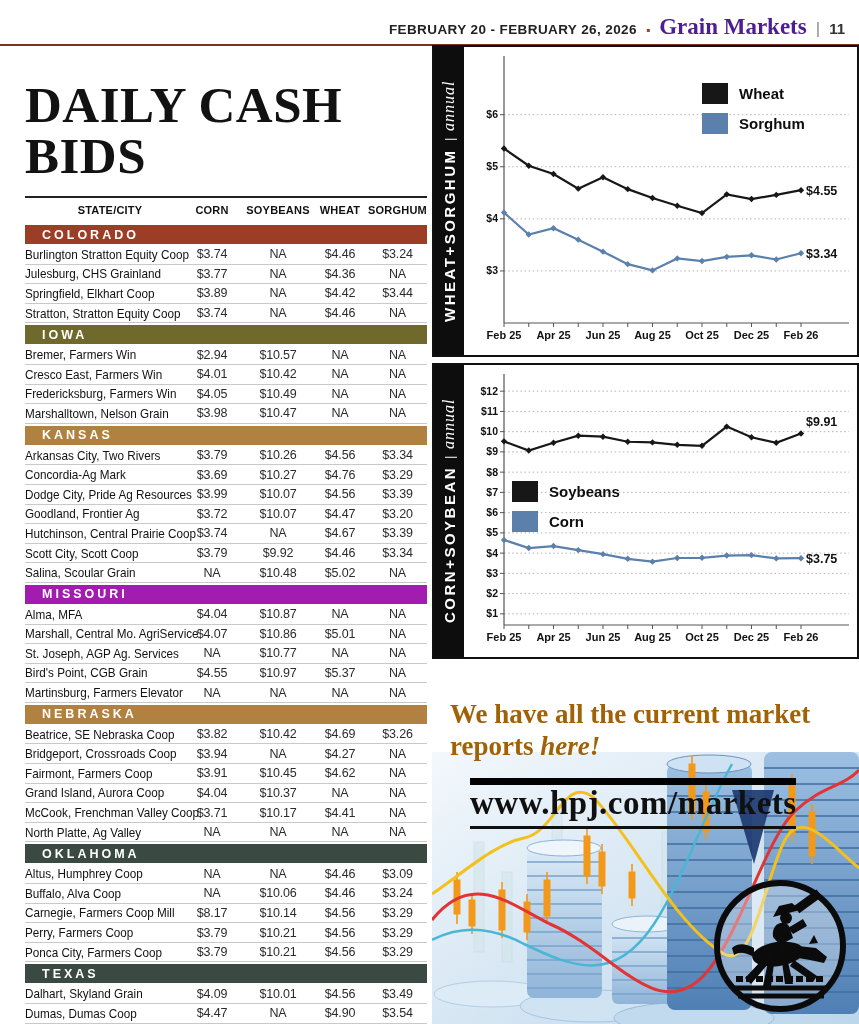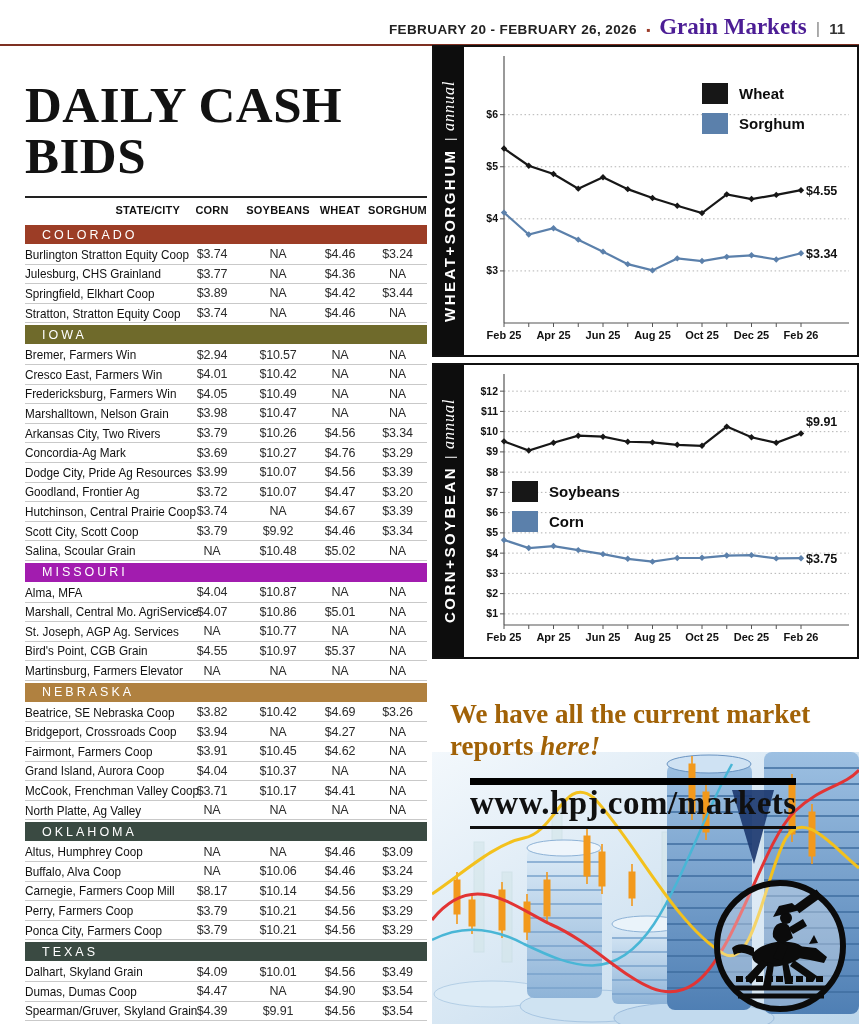--- a/index.html
+++ b/index.html
@@ -20,23 +20,23 @@
   
   .bids{position:absolute;left:25px;top:58px;width:402px;}
   .bids-title{font-family:"Liberation Serif",serif;font-weight:bold;font-size:51px;
               letter-spacing:.5px;color:#121212;margin:22px 0 0 0;line-height:1;}
   .title-rule{border-top:2px solid #222;margin-top:14px;}
   .bids-subtitle{font-family:"Liberation Serif",serif;font-style:italic;font-size:15px;
                  color:#222;margin:12px 0 9px 0;}
   .cols-row,.bid-row{display:grid;grid-template-columns:155px 64px 68px 56px 59px;}
   .cols-row{font-weight:bold;font-size:11px;letter-spacing:.2px;padding:6px 0 7px 0;color:#111;}
   .cols-row span{text-align:center;}
-  .cols-row span:first-child{text-align:right;padding-left:15px;}
+  .cols-row span:first-child{text-align:center;padding-left:15px;}
   .section-band{height:19px;margin:2px 0 1px 0;display:flex;align-items:center;
-                padding-left:17px;color:#fff;font-weight:normal;font-size:12.5px;letter-spacing:3px;}
+                padding-left:17px;color:#fff;font-weight:bold;font-size:12.5px;letter-spacing:3px;}
   .bid-row{height:18.6px;align-items:center;border-bottom:1px solid #c9c9c9;
            font-size:12.5px;color:#2b2b2b;}
   .bid-row .name{white-space:nowrap;transform:scaleX(.9);transform-origin:0 50%;
                  color:#111;font-size:13px;}
   .bid-row .val{text-align:center;letter-spacing:-.2px;}
 
   
   .right{position:absolute;left:432px;top:0;width:427px;height:1024px;}
   .chart-box{position:absolute;left:0;width:427px;background:#fff;border:2px solid #101010;
              box-sizing:border-box;}
@@ -146,20 +146,23 @@
           <div class="val">$10.49</div>
           <div class="val">NA</div>
           <div class="val">NA</div>
         </div>
         <div class="bid-row">
           <div class="name">Marshalltown, Nelson Grain</div>
           <div class="val">$3.98</div>
           <div class="val">$10.47</div>
           <div class="val">NA</div>
           <div class="val">NA</div>
+        </div>
+        <div class="section-band" style="background: rgb(176, 129, 64);">
+          <span>KANSAS</span>
         </div>
         <div class="bid-row">
           <div class="name">Arkansas City, Two Rivers</div>
           <div class="val">$3.79</div>
           <div class="val">$10.26</div>
           <div class="val">$4.56</div>
           <div class="val">$3.34</div>
         </div>
         <div class="bid-row">
           <div class="name">Concordia-Ag Mark</div>

